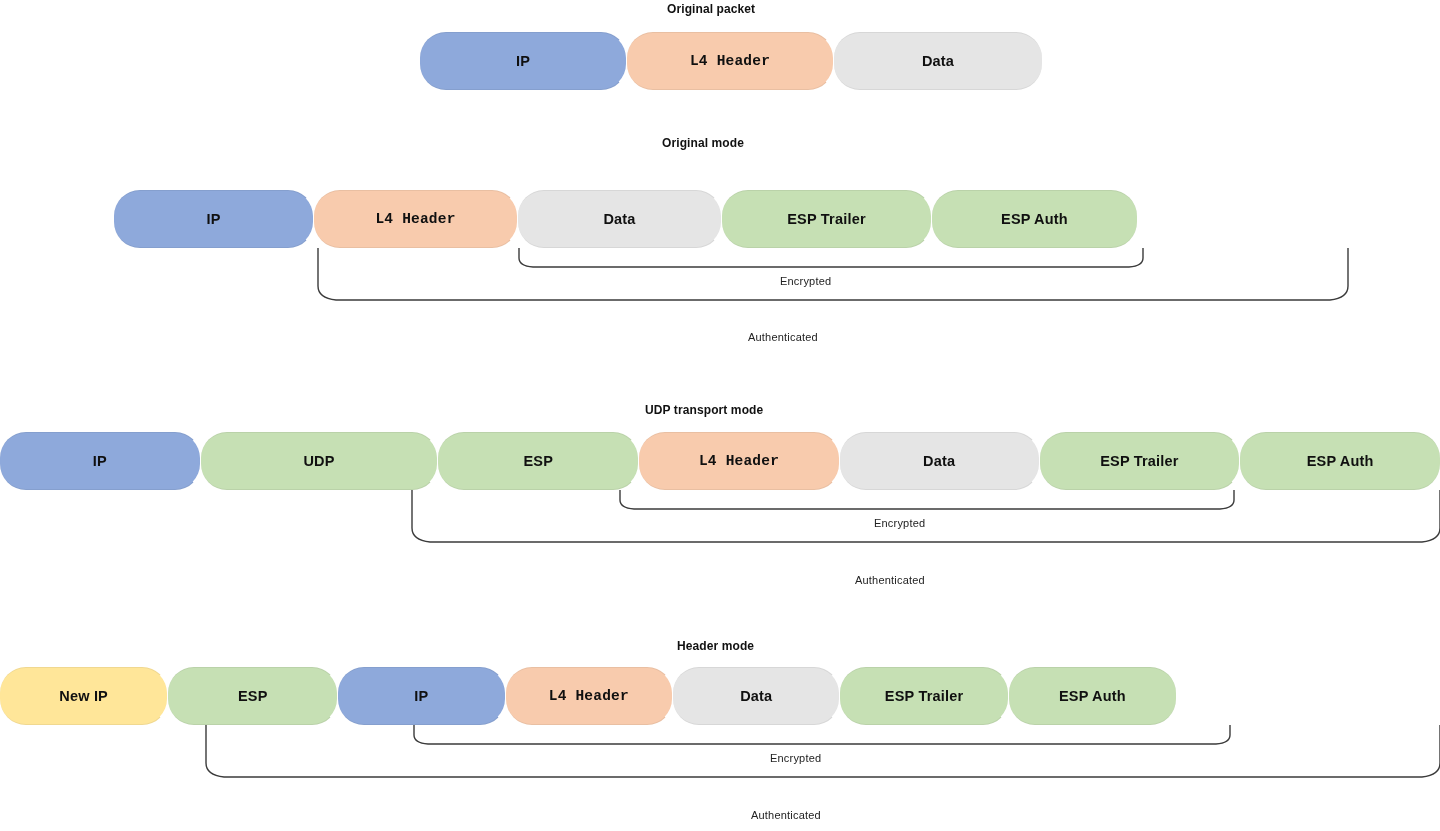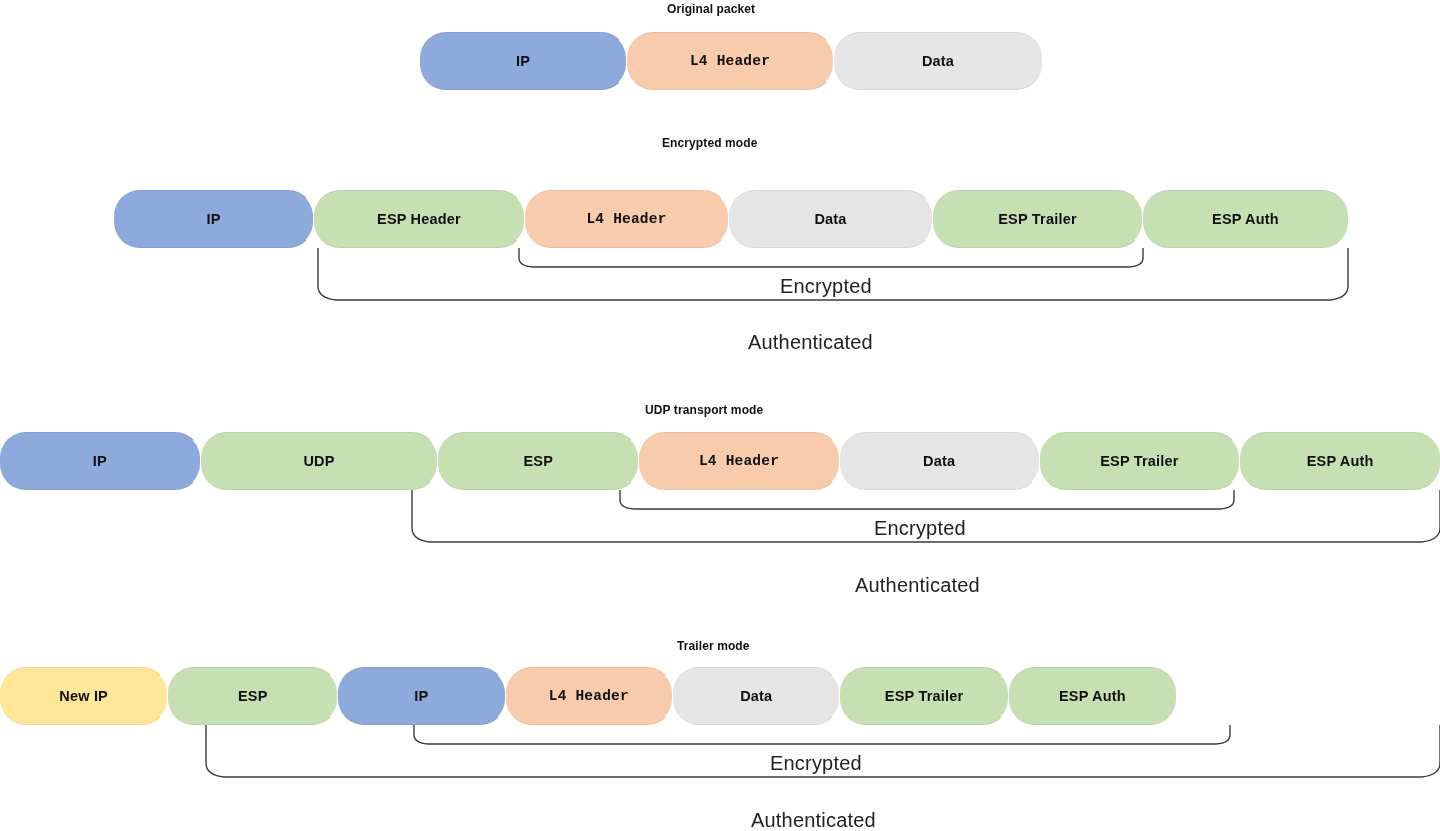--- a/index.html
+++ b/index.html
@@ -54,21 +54,21 @@
   .field:last-child { border-right: none; }
 
   .c-ip      { background: #8EA9DB; }
   .c-l4      { background: #F8CBAD; font-family: Liberation Mono, monospace; }
   .c-data    { background: #e5e5e5; }
   .c-esp     { background: #C6E0B4; }
   .c-newip   { background: #FFE699; }
 
   .brace-label {
     position: absolute;
-    font-size: 20px;
+    font-size: 11px;
     font-weight: normal;
     color: #222222;
     white-space: nowrap;
     letter-spacing: 0.2px;
   }
   svg.brace {
     position: absolute;
     overflow: visible;
   }
   svg.brace path {
@@ -83,25 +83,24 @@
 <div class="canvas">
 
   <div class="section-title" style="left:667px; top:2px;">Original packet</div>
 
   <div class="packet-row" style="left:420px; top:32px; width:622px; height:58px;">
     <div class="field c-ip" style="width:207px">IP</div>
     <div class="field c-l4" style="width:207px">L4 Header</div>
     <div class="field c-data" style="width:208px">Data</div>
   </div>
 
-  <div class="section-title" style="left:662px; top:136px;">Encrypted mode</div>
+  <div class="section-title" style="left:662px; top:136px;">Original mode</div>
 
   <div class="packet-row" style="left:114px; top:190px; width:1234px; height:58px;">
     <div class="field c-ip" style="width:200px">IP</div>
-    <div class="field c-esp" style="width:211px">ESP Header</div>
     <div class="field c-l4" style="width:204px">L4 Header</div>
     <div class="field c-data" style="width:204px">Data</div>
     <div class="field c-esp" style="width:210px">ESP Trailer</div>
     <div class="field c-esp" style="width:205px">ESP Auth</div>
   </div>
 
   <svg class="brace" style="left:0px; top:248px; width:1440px; height:40px;">
     <path d="M 519 0 L 519 10 Q 519 18 533 19 L 1129 19 Q 1143 18 1143 10 L 1143 0"></path>
   </svg>
   <div class="brace-label" style="left:780px; top:275px;">Encrypted</div>
@@ -126,21 +125,21 @@
   <svg class="brace" style="left:0px; top:490px; width:1440px; height:40px;">
     <path d="M 620 0 L 620 10 Q 620 18 634 19 L 1220 19 Q 1234 18 1234 10 L 1234 0"></path>
   </svg>
   <div class="brace-label" style="left:874px; top:517px;">Encrypted</div>
 
   <svg class="brace" style="left:0px; top:490px; width:1440px; height:70px;">
     <path d="M 412 0 L 412 38 Q 412 50 430 52 L 1422 52 Q 1440 50 1440 38 L 1440 0"></path>
   </svg>
   <div class="brace-label" style="left:855px; top:574px;">Authenticated</div>
 
-  <div class="section-title" style="left:677px; top:639px;">Trailer mode</div>
+  <div class="section-title" style="left:677px; top:639px;">Header mode</div>
 
   <div class="packet-row" style="left:0px; top:667px; width:1176px; height:58px;">
     <div class="field c-newip" style="width:206px">New IP</div>
     <div class="field c-esp" style="width:208px">ESP</div>
     <div class="field c-ip" style="width:205px">IP</div>
     <div class="field c-l4" style="width:205px">L4 Header</div>
     <div class="field c-data" style="width:205px">Data</div>
     <div class="field c-esp" style="width:206px">ESP Trailer</div>
     <div class="field c-esp" style="width:205px">ESP Auth</div>
   </div>

